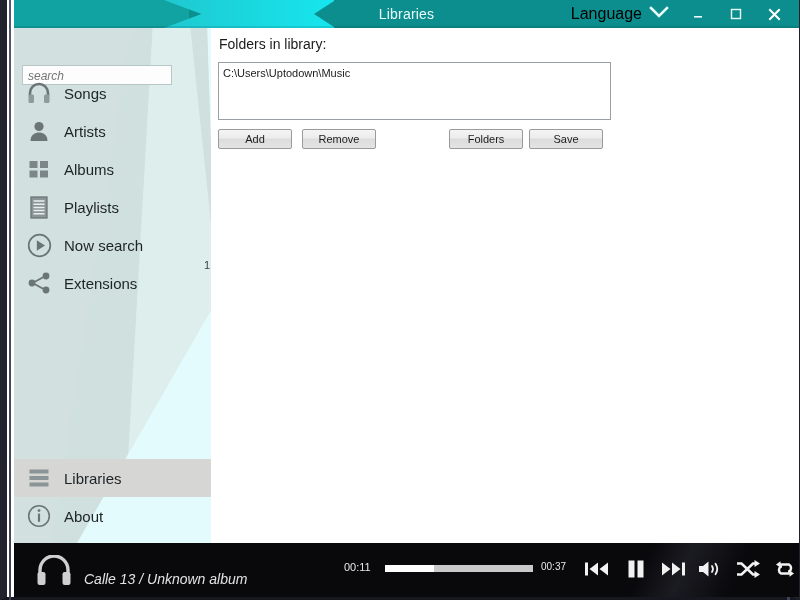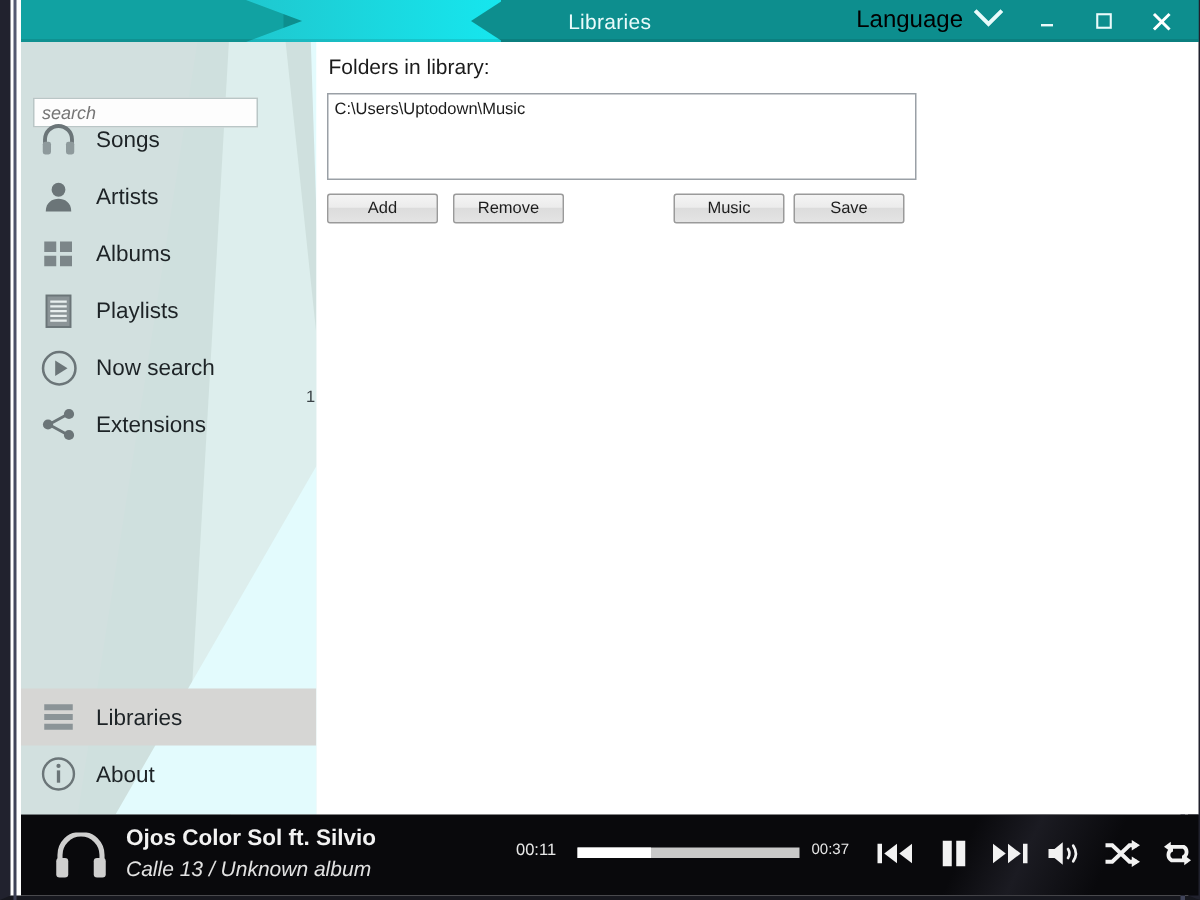--- a/index.html
+++ b/index.html
@@ -358,37 +358,36 @@
   <div id="main">
     <div id="folders-heading">Folders in library:</div>
 
     <div id="folders-box">
       <div id="folder-path-row">C:\Users\Uptodown\Music</div>
     </div>
 
     <div id="button-row">
       <div class="ui-btn" id="btn-add">Add</div>
       <div class="ui-btn" id="btn-remove">Remove</div>
-      <div class="ui-btn" id="btn-cancel">Music</div>
+      <div class="ui-btn" id="btn-cancel">Folders</div>
       <div class="ui-btn" id="btn-save">Save</div>
     </div>
   </div>
 
   <div id="player-bar">
     <div id="player-sheen"></div>
 
     <span id="player-headphones">
       <svg width="36" height="31" viewBox="0 0 36 31">
         <path d="M4 19 V15 A14 14 0 0 1 32 15 V19" fill="none" stroke="#cfcfcf" stroke-width="3.4"></path>
         <rect x="1.5" y="17" width="8" height="13" rx="2.2" fill="#cfcfcf"></rect>
         <rect x="26.5" y="17" width="8" height="13" rx="2.2" fill="#cfcfcf"></rect>
       </svg>
     </span>
 
-    <div id="track-title">Ojos Color Sol ft. Silvio</div>
     <div id="track-subtitle">Calle 13 / Unknown album</div>
 
     <div id="time-elapsed">00:11</div>
     <div id="progress-track">
       <div id="progress-fill" style="width: 33%;"></div>
     </div>
     <div id="time-total">00:37</div>
 
     <div class="player-ctl" id="ctl-prev">
       <svg width="26" height="18" viewBox="0 0 26 18">

